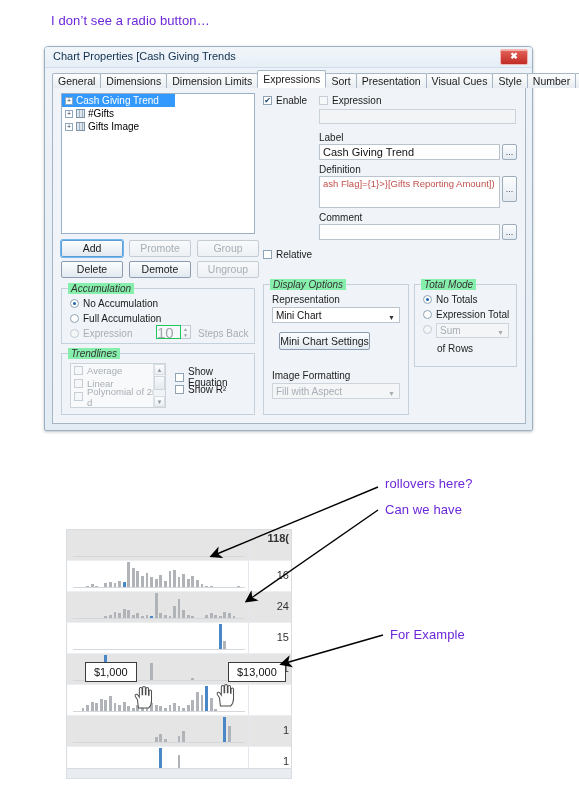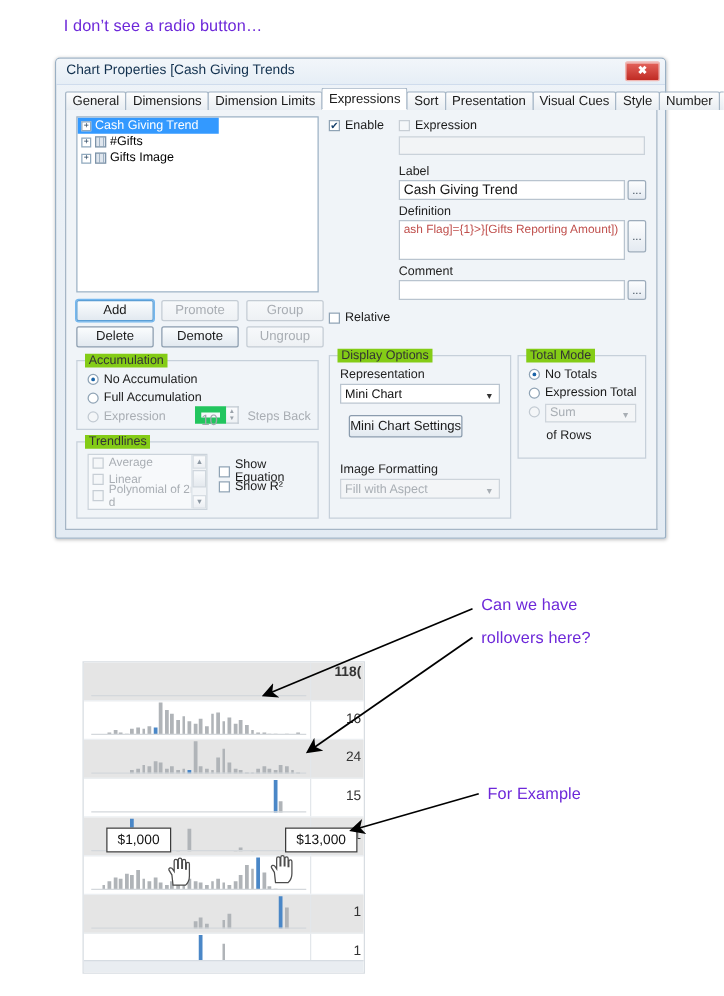--- a/index.html
+++ b/index.html
@@ -91,43 +91,43 @@
     background:linear-gradient(#fbfdfe,#e2e9f0);color:#1a1a1a;box-sizing:border-box;
   }
   .btn.dis{color:#a9aeb4;border-color:#c4ccd4;background:linear-gradient(#f7f9fb,#eef1f4);}
   .btn.focus{box-shadow:0 0 0 1px #73b7ef;border-color:#5b9fd6;}
 
   
   .group{
     position:absolute;border:1px solid #c6d0da;box-sizing:border-box;
   }
   .group > .glabel{
-    position:absolute;top:-6px;left:6px;background:#84cc16;padding:0 3px;
-    font-size:10px;color:#333;
+    position:absolute;top:-6px;left:6px;background:#86efac;padding:0 3px;
+    font-size:10px;color:#333;font-style:italic;
   }
   .radio,.check{display:flex;align-items:center;font-size:10px;color:#1a1a1a;margin:0;}
   .rd{
     width:9px;height:9px;border-radius:50%;border:1px solid #8fa3b5;background:#fff;
     margin-right:4px;flex:none;box-sizing:border-box;position:relative;
   }
   .rd.on::after{
     content:"";position:absolute;left:2px;top:2px;width:3px;height:3px;border-radius:50%;
     background:#1b64a8;
   }
   .rd.dis{border-color:#c2cad2;background:#f4f6f8;}
   .ck{
     width:9px;height:9px;border:1px solid #8fa3b5;background:#fff;margin-right:4px;flex:none;
     box-sizing:border-box;font-size:8px;line-height:7px;text-align:center;color:#15406b;
   }
   .ck.dis{border-color:#c7ced5;background:#f5f7f9;}
   .dimtext{color:#a9aeb4;}
 
   .spin{
-    width:25px;height:14px;border:5px solid #22c55e;background:#f6f8fa;
-    font-size:12px;line-height:13px;text-align:center;padding-right:2px;color:#a0a6ac;
+    width:25px;height:14px;border:1px solid #22c55e;background:#f6f8fa;
+    font-size:15px;line-height:13px;text-align:left;padding-right:2px;color:#a0a6ac;
     box-sizing:border-box;
   }
   .spinarrows{
     width:10px;height:14px;border:1px solid #c2cad2;border-left:none;
     background:linear-gradient(#fafbfd,#eef1f4);box-sizing:border-box;
     font-size:5px;line-height:6px;text-align:center;color:#9aa2aa;
   }
 
   
   .fieldlabel{font-size:10px;color:#222;}
@@ -346,22 +346,22 @@
         <span>Sum</span>
         <span class="arw">▼</span>
       </div>
       <div class="fieldlabel" style="position:absolute;left:22px;top:58px;">of Rows</div>
     </div>
 
   </div>
 </div>
 
 <div class="doc-note" id="note-rollover">
+  <div>rollovers here?</div>
   <div>Can we have</div>
-  <div>rollovers here?</div>
 </div>
 <div class="doc-note" id="note-example">For Example</div>
 
 <div class="chartwrap">
   <div id="chart-rows">
       <div class="crow alt">
         <div class="minichart">
           <div style="position: absolute; left: 6px; bottom: 3px; width: 172px; height: 1px; background: rgb(212, 216, 220);"></div>
         </div>
         <div class="vsep"></div>

